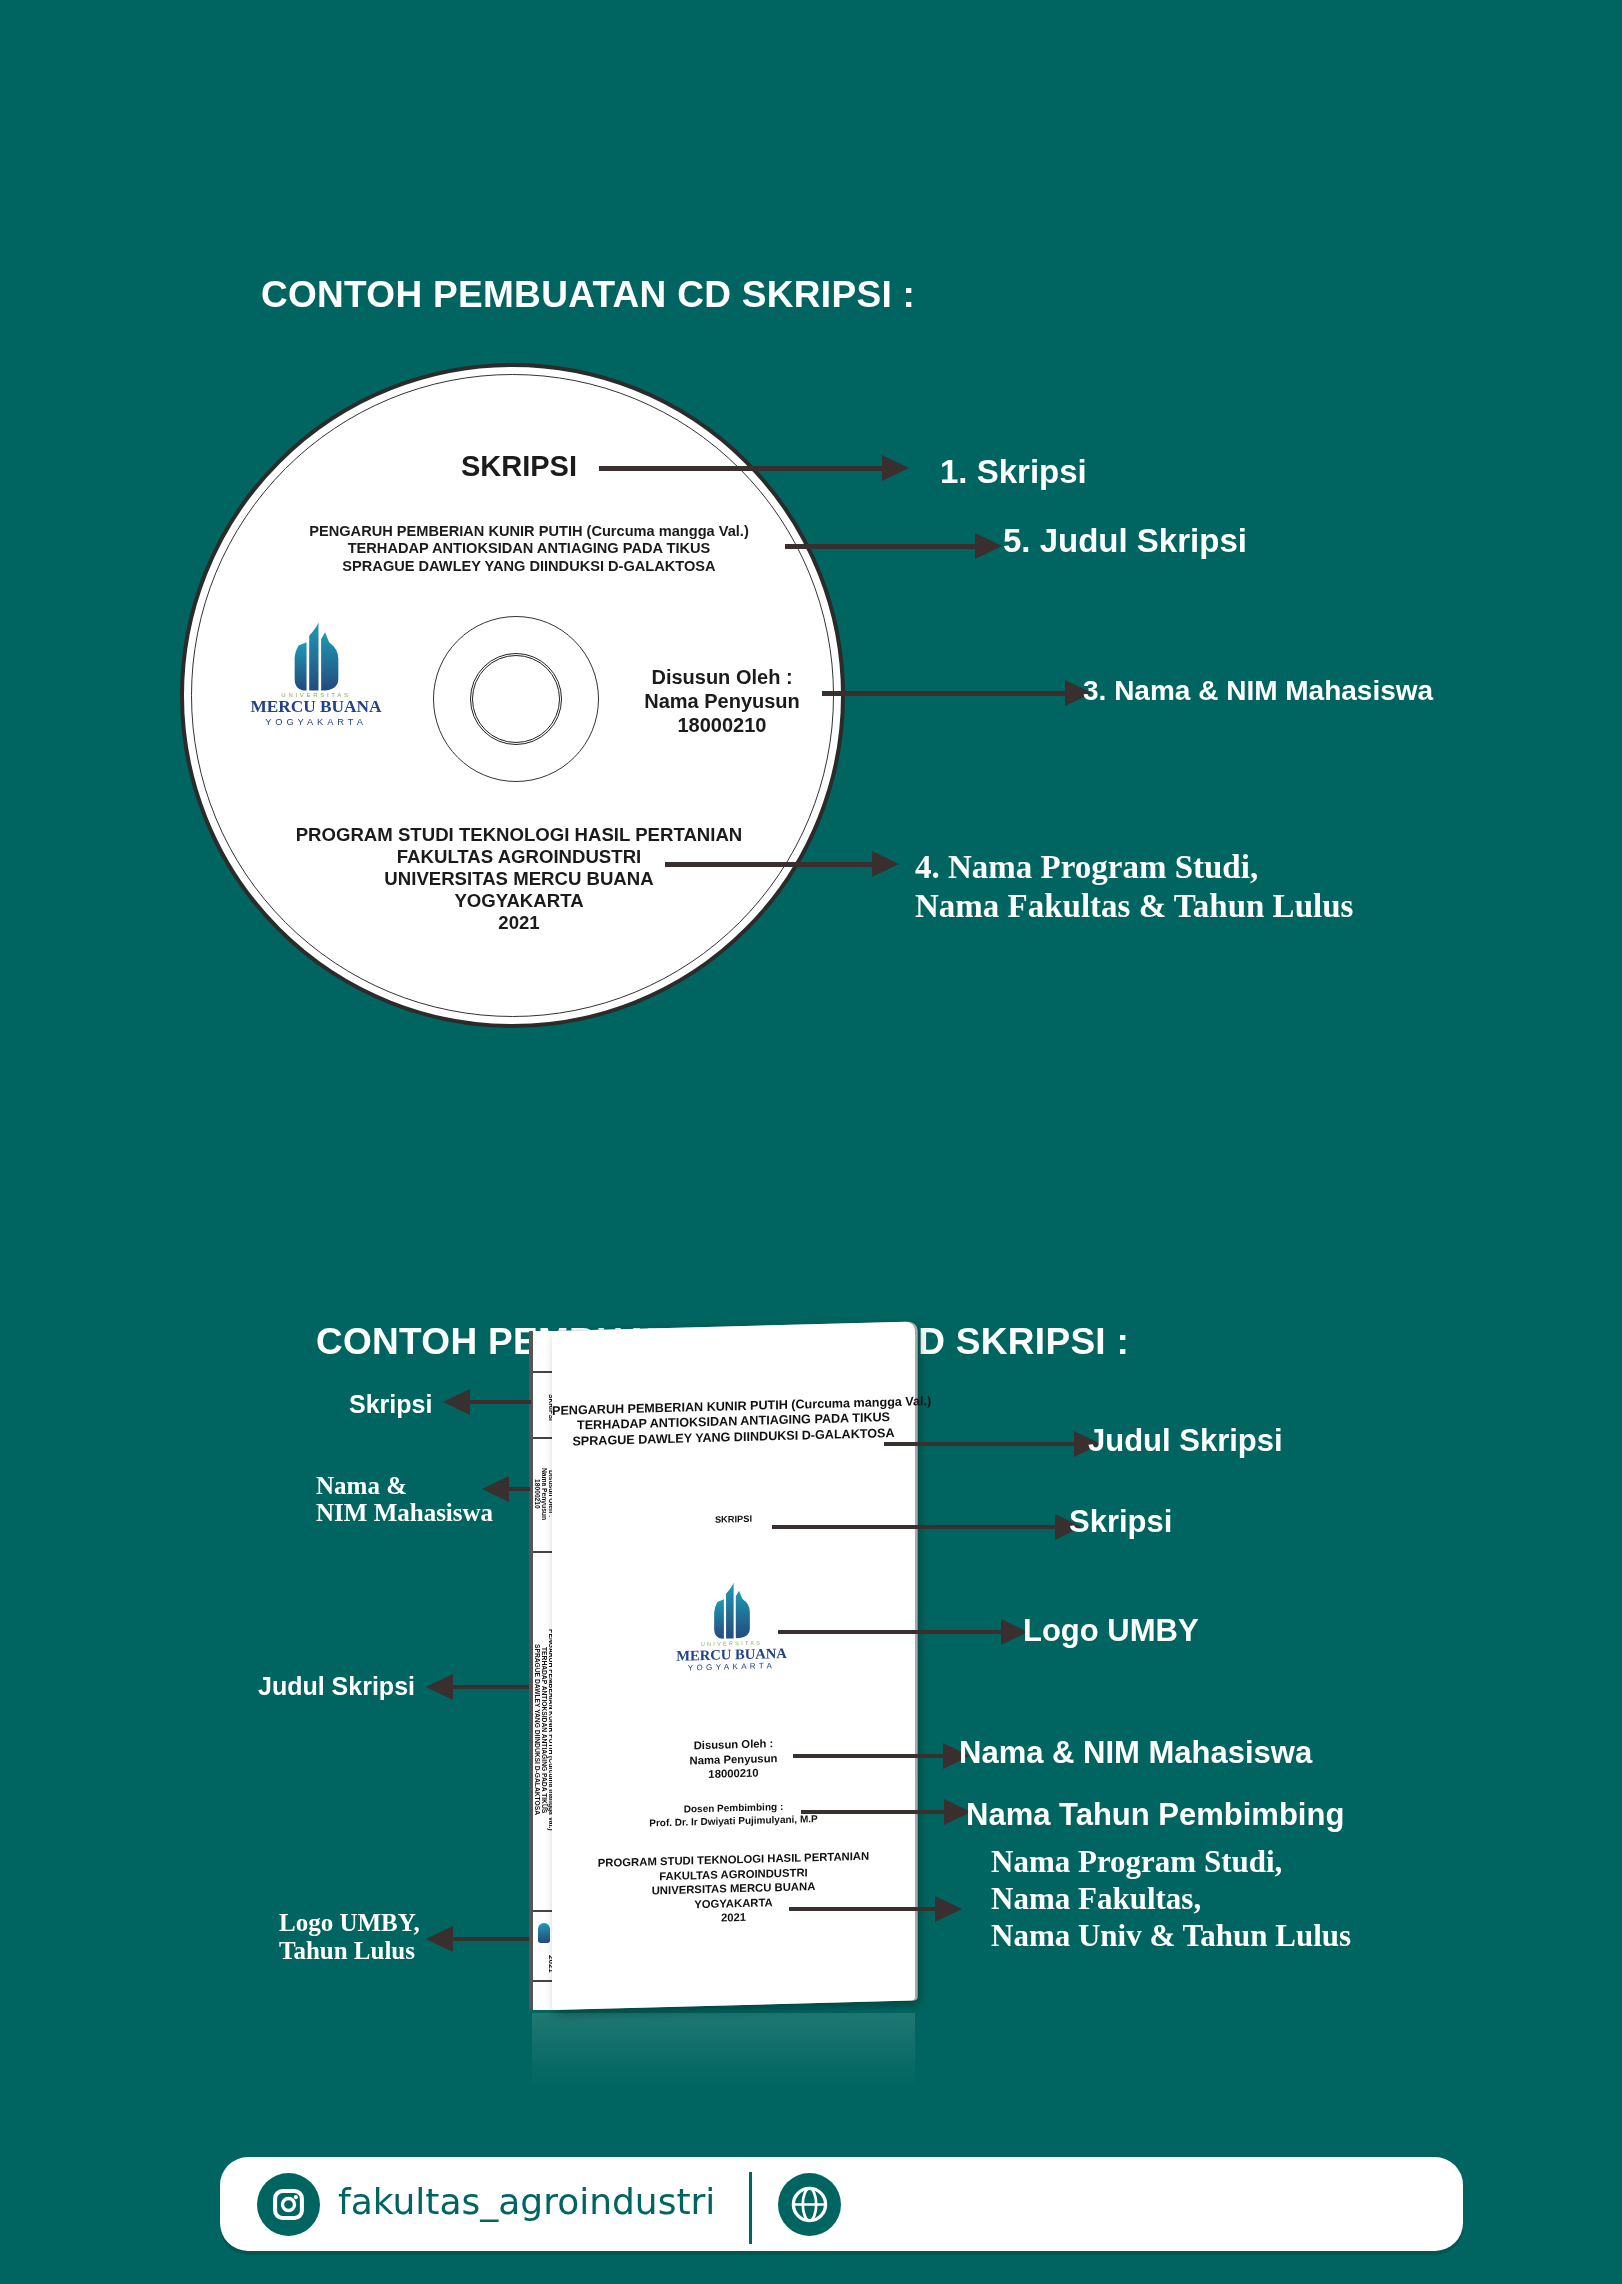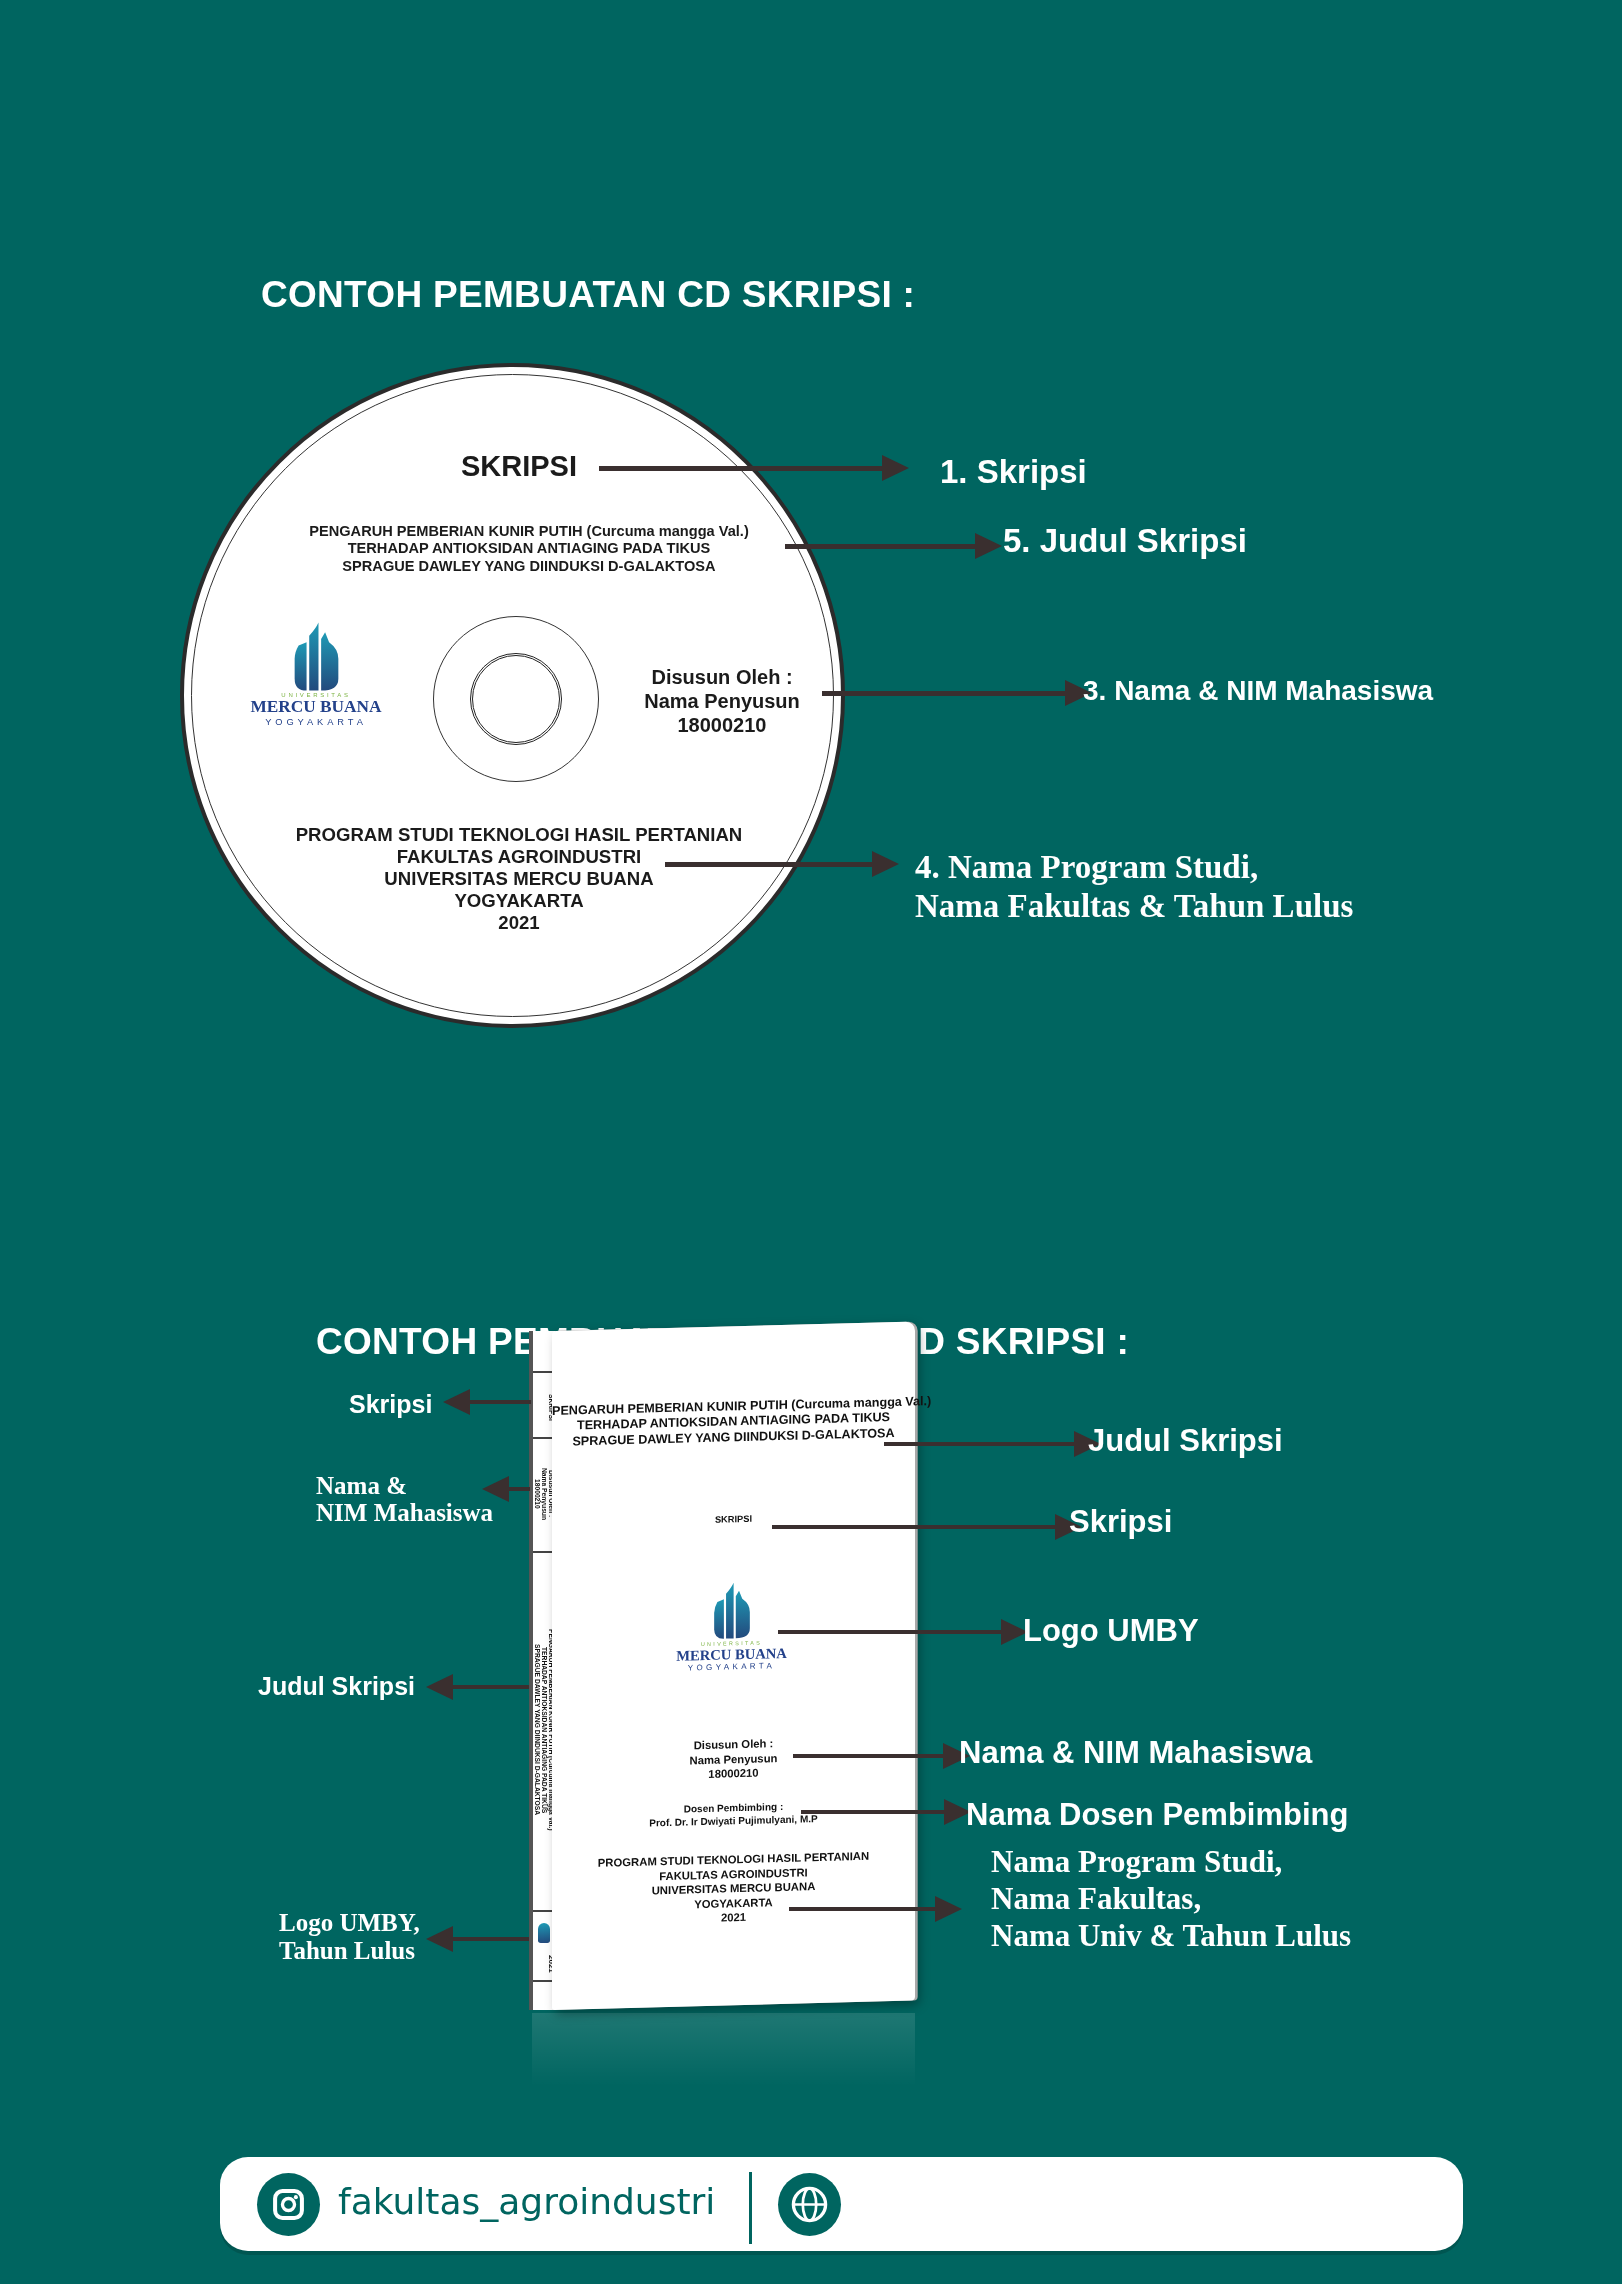--- a/index.html
+++ b/index.html
@@ -317,21 +317,21 @@
 <div class="arrow right" style="left:772px; top:1525px; width:286px; height:4px;"></div>
 <div class="arrow right" style="left:778px; top:1630px; width:226px; height:4px;"></div>
 <div class="arrow right" style="left:793px; top:1754px; width:153px; height:4px;"></div>
 <div class="arrow right" style="left:801px; top:1810px; width:146px; height:4px;"></div>
 <div class="arrow right" style="left:789px; top:1907px; width:149px; height:4px;"></div>
 
 <div class="abs callout" style="left:1088px; top:1424px; font-size:31px;">Judul Skripsi</div>
 <div class="abs callout" style="left:1069px; top:1505px; font-size:31px;">Skripsi</div>
 <div class="abs callout" style="left:1023px; top:1614px; font-size:31px;">Logo UMBY</div>
 <div class="abs callout" style="left:959px; top:1736px; font-size:31px;">Nama &amp; NIM Mahasiswa</div>
-<div class="abs callout" style="left:966px; top:1798px; font-size:31px;">Nama Dosen Pembimbing</div>
+<div class="abs callout" style="left:966px; top:1798px; font-size:31px;">Nama Tahun Pembimbing</div>
 <div class="abs callout callout-ml" style="left:955px; top:1843px; font-size:31px; line-height:37px;margin-left:36px;">Nama Program Studi,
 Nama Fakultas,
 Nama Univ &amp; Tahun Lulus</div>
 
 <div class="footer">
   <div class="footer-icon" style="left:37px;">
     <svg width="63" height="63" viewBox="0 0 94 94">
       <rect x="27" y="27" width="40" height="40" rx="11" fill="none" stroke="#fff" stroke-width="6"></rect>
       <circle cx="47" cy="47" r="9" fill="none" stroke="#fff" stroke-width="5"></circle>
       <circle cx="58" cy="36" r="3" fill="#fff"></circle>

